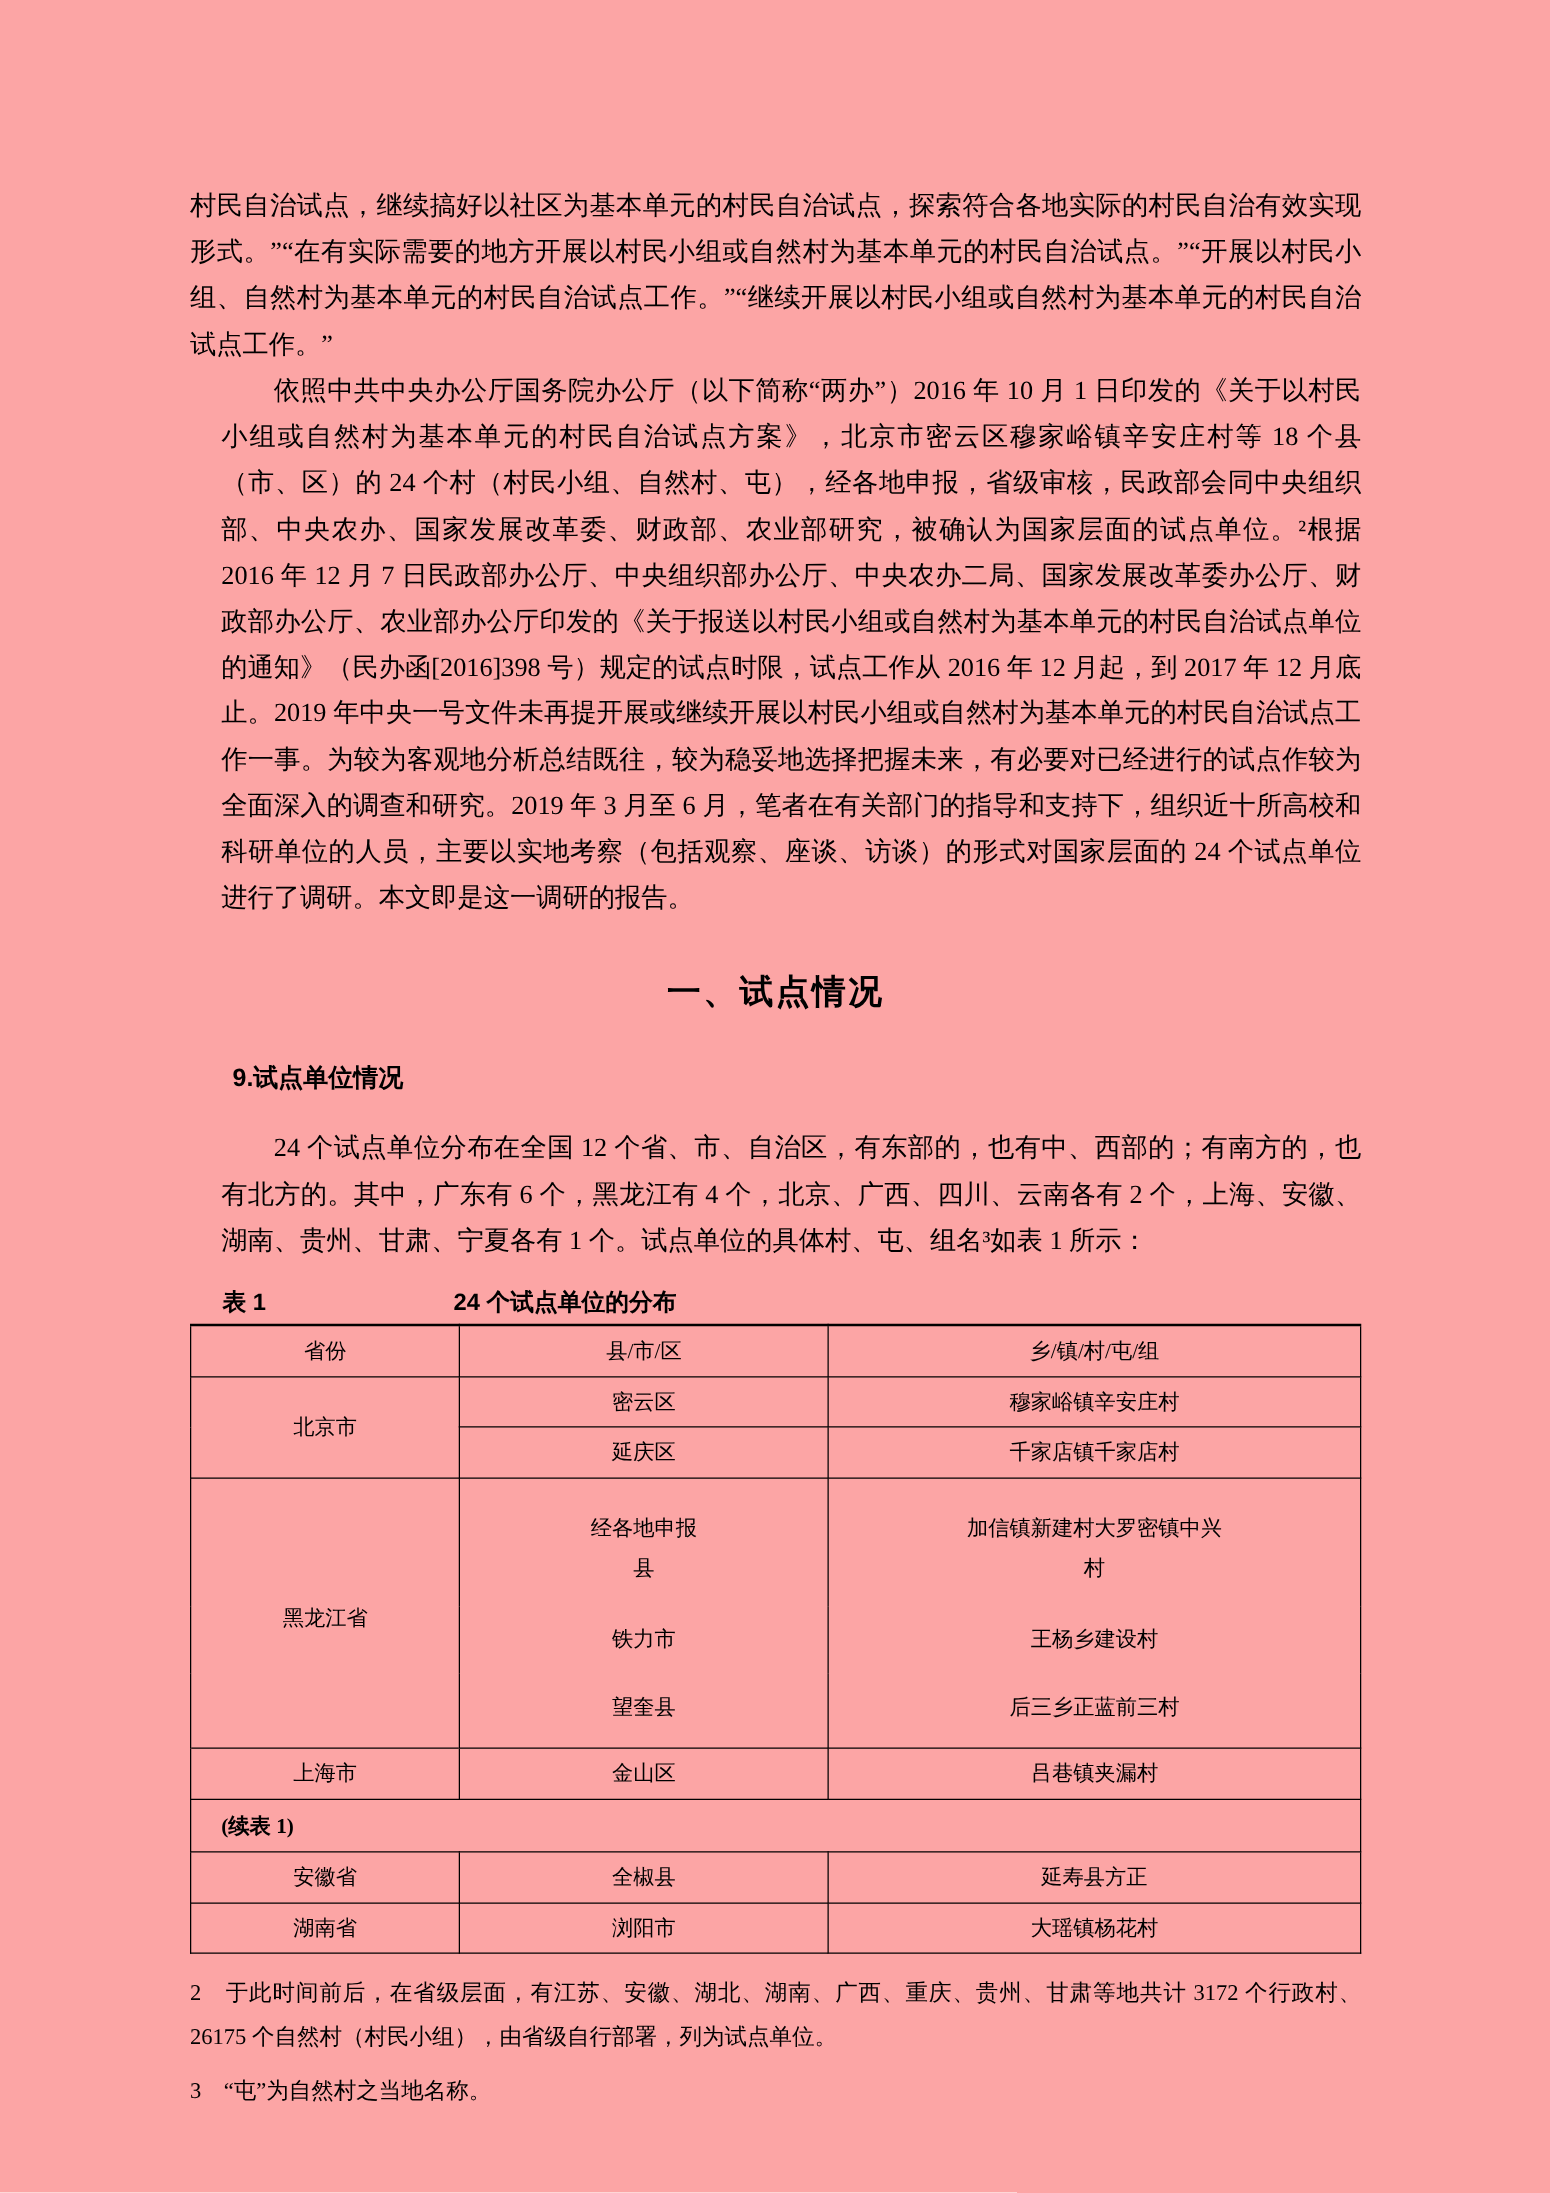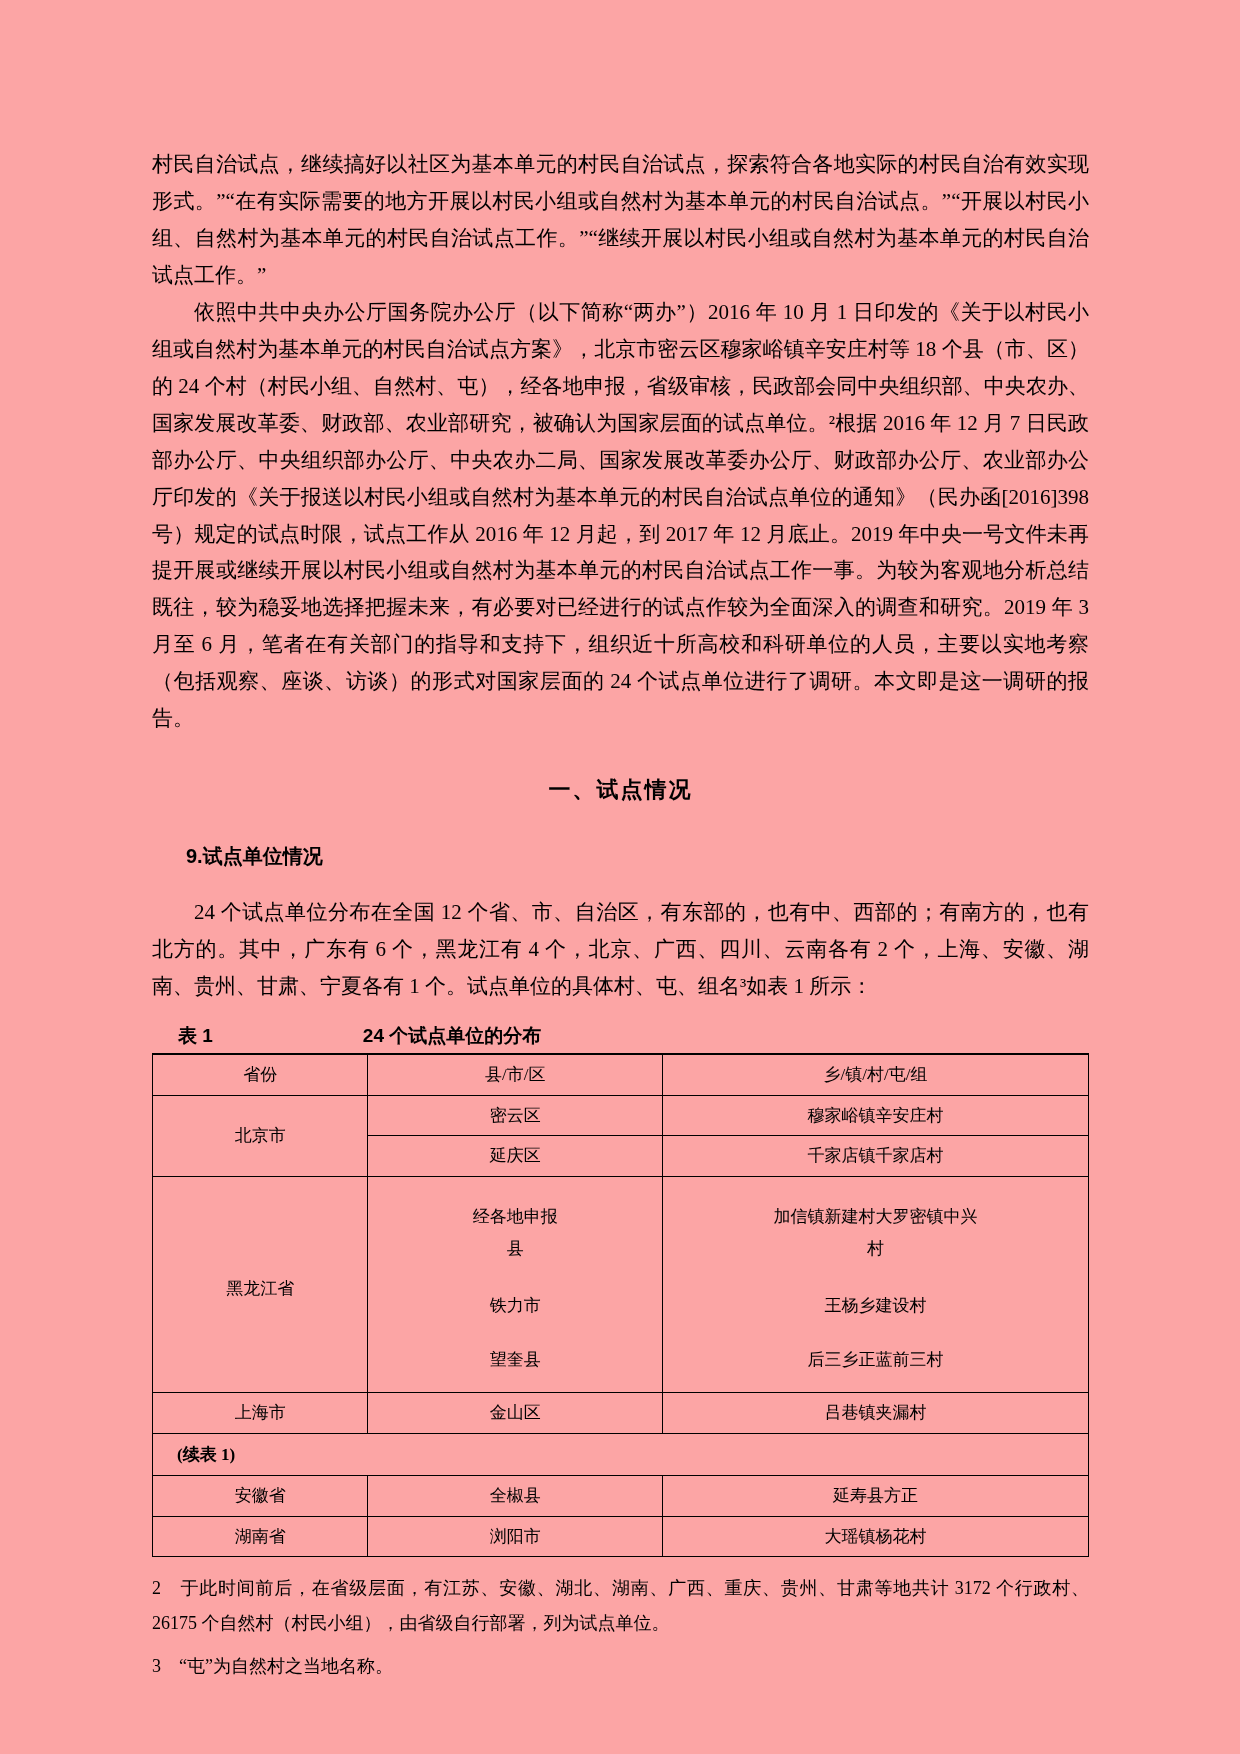--- a/index.html
+++ b/index.html
@@ -18,25 +18,25 @@
     left: 152px;
     top: 146px;
     width: 937px;
   }
   p.body {
     margin: 0;
     font-size: 21px;
     line-height: 1.76;
     text-align: justify;
   }
-  p.indent { text-indent: 2em; }
+  p.indent { text-indent: 2em; margin-left: 25px; }
 
   .section-heading {
     font-family: "Liberation Sans", "DejaVu Sans", sans-serif;
-    font-size: 22px;
+    font-size: 27px;
     font-weight: bold;
     text-align: center;
     margin: 38px 0 38px 0;
     letter-spacing: 2px;
   }
   .subsection-heading {
     font-family: "Liberation Sans", "DejaVu Sans", sans-serif;
     font-size: 20px;
     font-weight: bold;
     margin: 0 0 24px 34px;

